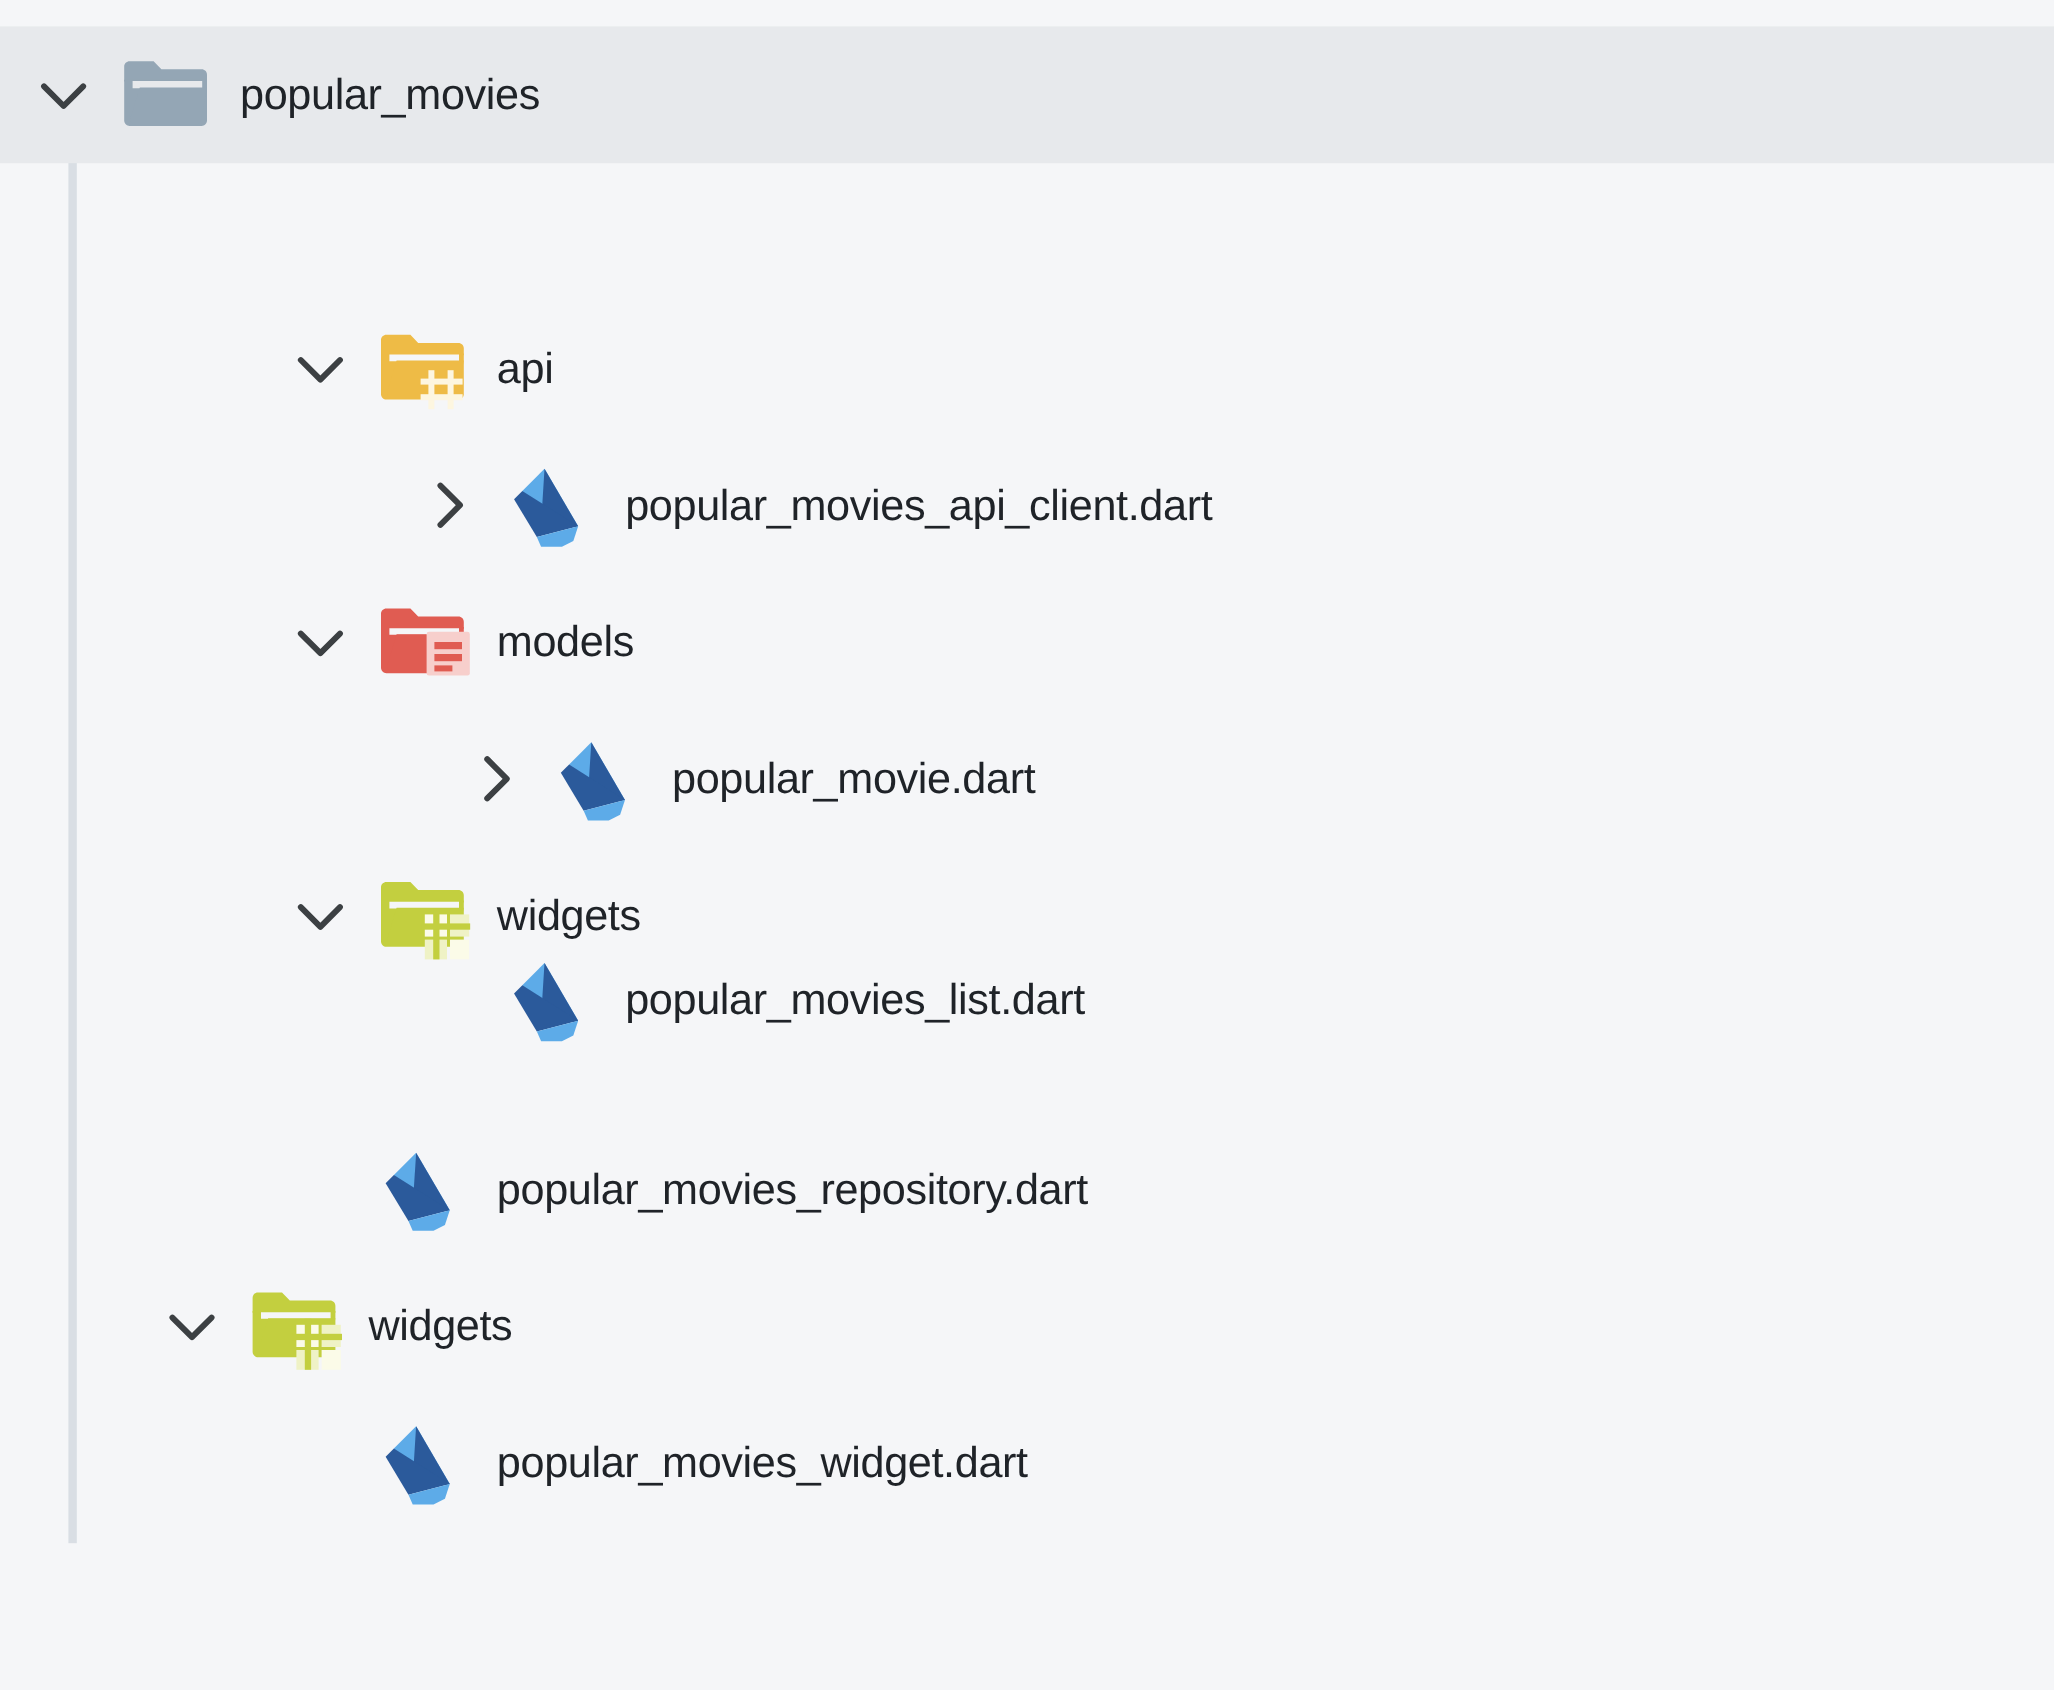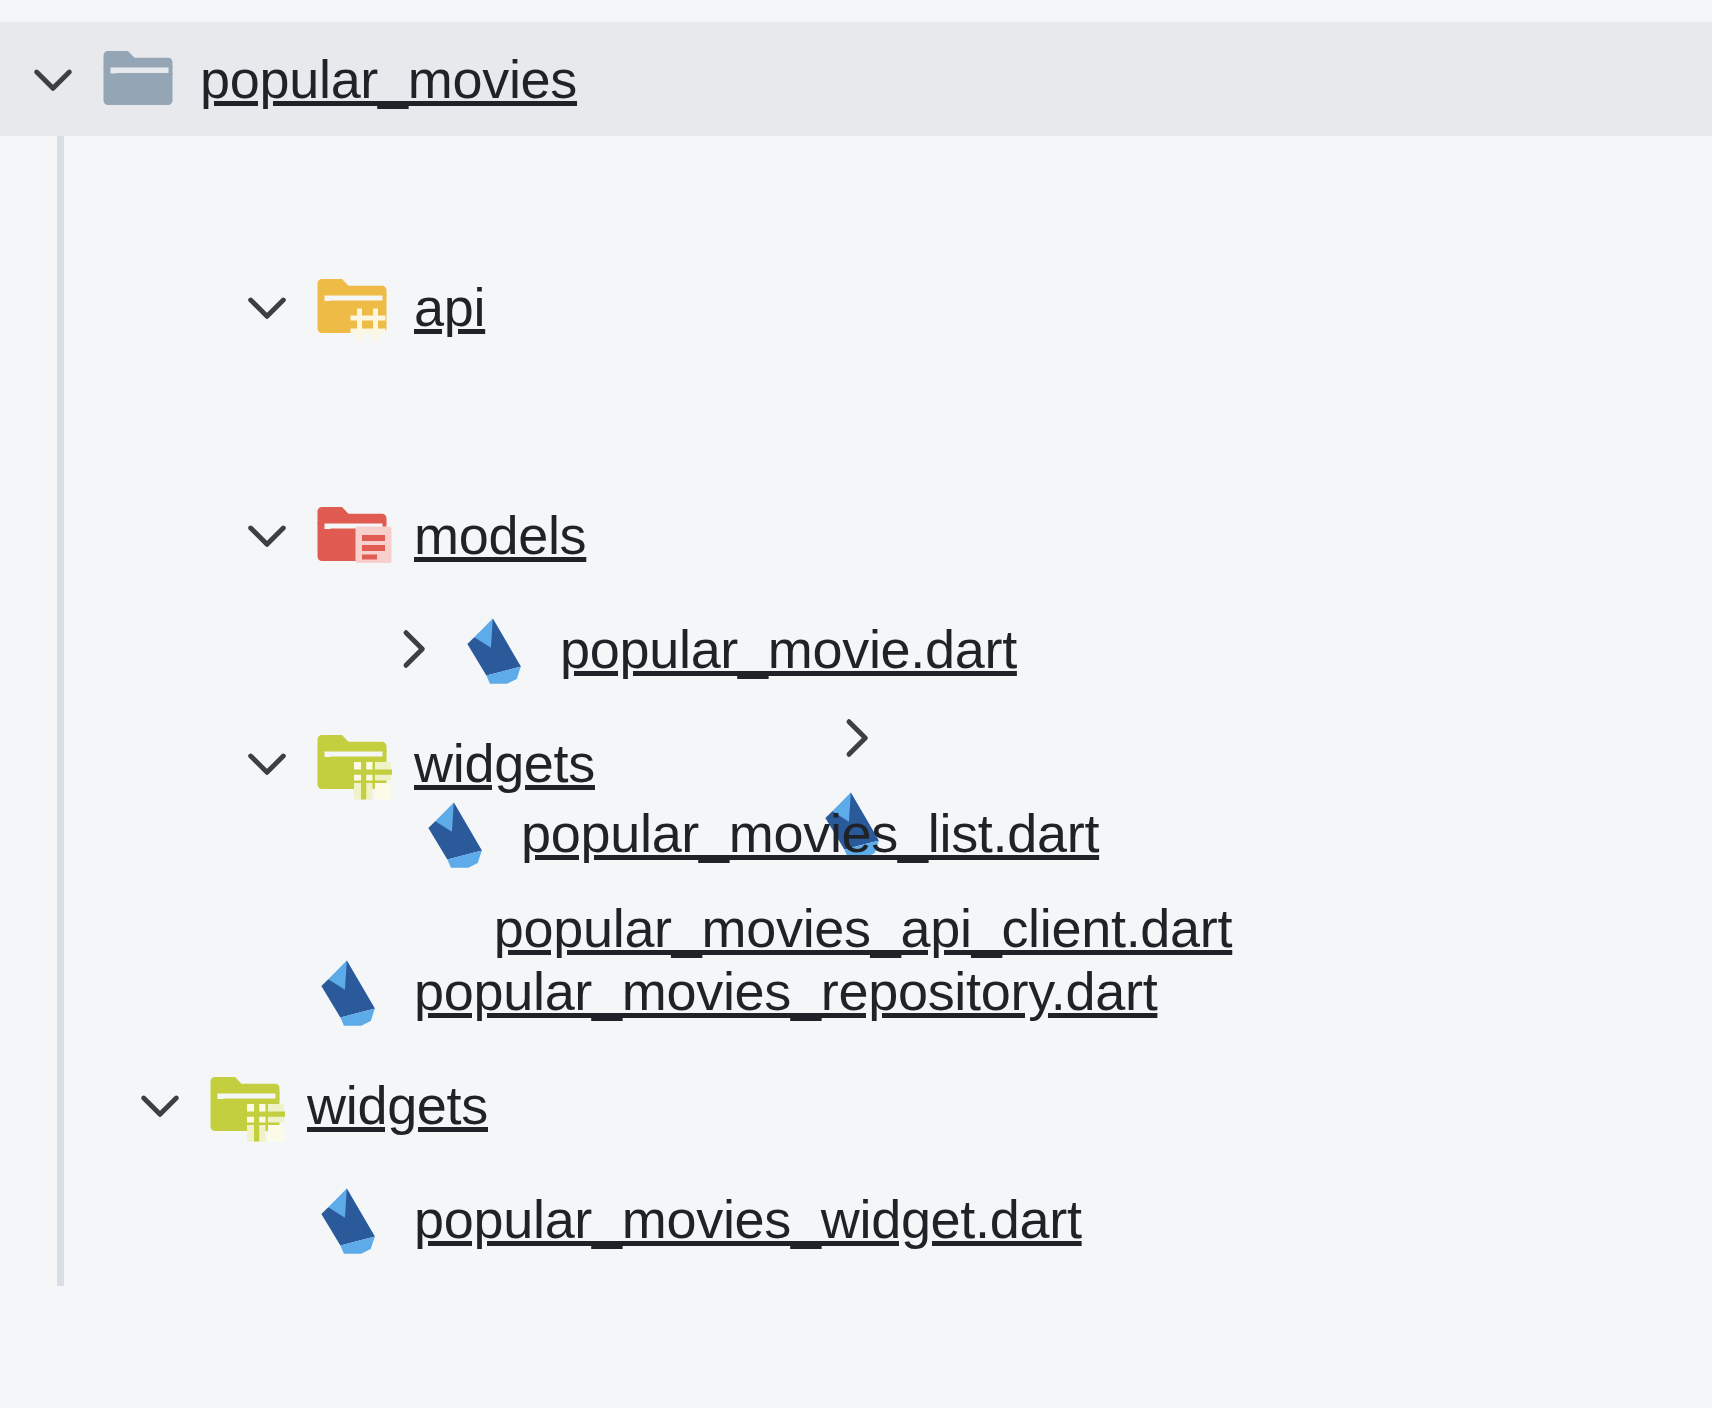--- a/index.html
+++ b/index.html
@@ -61,28 +61,27 @@
     width: 96px;
     height: 114px;
     flex: 0 0 96px;
     display: flex;
     align-items: center;
     justify-content: center;
   }
   .ficon svg { display: block; }
 
   .label {
-    font-size: 54px;
+    font-size: 36px;
     line-height: 114px;
     color: #1f2328;
     letter-spacing: -0.3px;
     white-space: nowrap;
     padding-left: 14px;
     font-weight: 400;
-    text-decoration: underline;
   }
 </style>
 </head>
 <body>
 
 <div id="tree">
   <div class="guide-line"></div>
 <div class="row selected" style="top: 22px;">
       <div style="flex: 0 0 16px;"></div>
       <div class="twisty">
@@ -116,21 +115,21 @@
           <g>
             <rect x="18.0" y="16.6" width="2.0" height="13.0" fill="#fdf6e0"></rect>
             <rect x="24.4" y="16.6" width="2.0" height="13.0" fill="#fdf6e0"></rect>
             <rect x="15.4" y="19.4" width="14.0" height="2.0" fill="#fdf6e0"></rect>
             <rect x="15.4" y="24.6" width="14.0" height="2.0" fill="#fdf6e0"></rect>
           </g>
         </svg>
       </div>
       <span class="label">api</span>
     </div>
-    <div class="row" style="top: 364px; flex-direction: column;">
+    <div class="row" style="top: 364px;">
       <div style="flex: 0 0 337px;"></div>
       <div class="twisty">
         <svg width="56" height="56" viewBox="0 0 24 24" fill="none" stroke="#3c4043" stroke-width="2.1" stroke-linecap="round" stroke-linejoin="round">
           <polyline points="9,5 16,12 9,19"></polyline>
         </svg>
       </div>
       <div class="ficon">
         <svg width="76" height="76" viewBox="0 0 32 32">
           <path fill="#5dabe8" d="M13.8 3.2L6.0 11.0l4.6 12.4 1.8 1.9 13.2-1.9z"></path>
           <path fill="#2b5a9b" d="M25.6 23.4L13.8 3.2 12.4 25.3z"></path>

